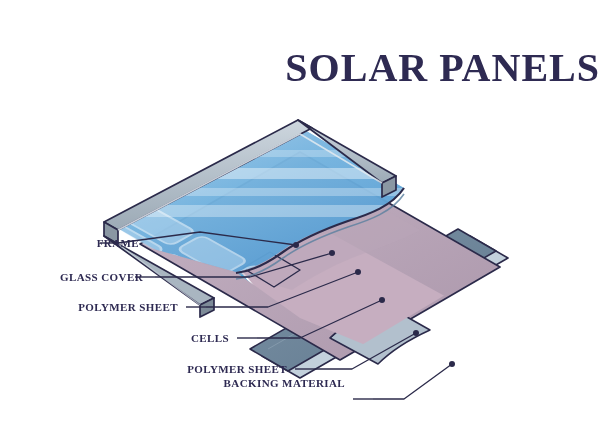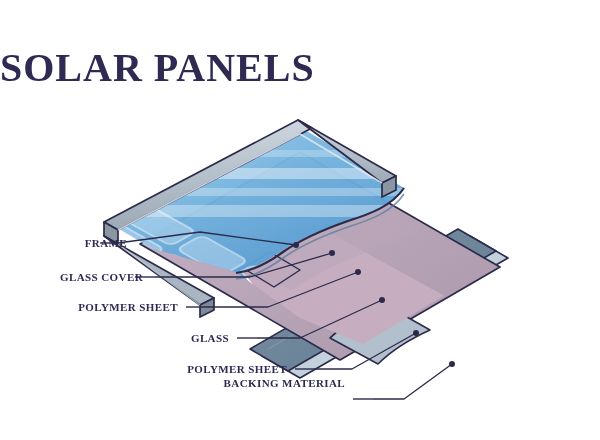--- a/index.html
+++ b/index.html
@@ -6,21 +6,21 @@
   body{
     width:600px;height:440px;
     background:#ffffff;
     font-family:"Liberation Serif", serif;
     overflow:hidden;
     position:relative;
   }
   #stage{position:absolute;inset:0;width:600px;height:440px;}
   .title{
     position:absolute;left:0;top:44px;width:600px;
-    text-align:left;
+    text-align:right;
     font-family:"Liberation Serif", serif;
     font-weight:700;
     font-size:40px;
     letter-spacing:1px;
     color:#2e2a52;
     margin:0;
   }
   .lbl{
     position:absolute;
     font-family:"Liberation Serif", serif;
@@ -281,21 +281,21 @@
           <line x1="353" y1="399" x2="373" y2="399" stroke="#2b2a4a" stroke-width="1.4"></line>
           <path d="M373,399 L404,399 L452,364" fill="none" stroke="#2b2a4a" stroke-width="1.3" stroke-linejoin="round"></path>
           <circle cx="452" cy="364" r="3" fill="#2b2a4a" stroke="none"></circle>
         </g>
       </g>
 
   </svg>
 
   
   <div id="label-layer">
-      <div class="lbl r" style="top: 243px; left: 0px; width: 92px; padding-left: 35px;">FRAME</div>
+      <div class="lbl r" style="top: 243px; left: 12px; width: 92px; padding-left: 35px;">FRAME</div>
       <div class="lbl r" style="top: 277px; left: 16px; width: 127px;">GLASS COVER</div>
       <div class="lbl r" style="top: 307px; left: 0px; width: 178px;">POLYMER SHEET</div>
-      <div class="lbl r" style="top: 338px; left: 0px; width: 229px;">GLASS</div>
+      <div class="lbl r" style="top: 338px; left: 0px; width: 229px;">CELLS</div>
       <div class="lbl r" style="top: 369px; left: 0px; width: 287px;">POLYMER SHEET</div>
       <div class="lbl r" style="top: 383px; left: 0px; width: 345px;">BACKING MATERIAL</div>
     </div>
 
 </div>
 
 </body></html>

